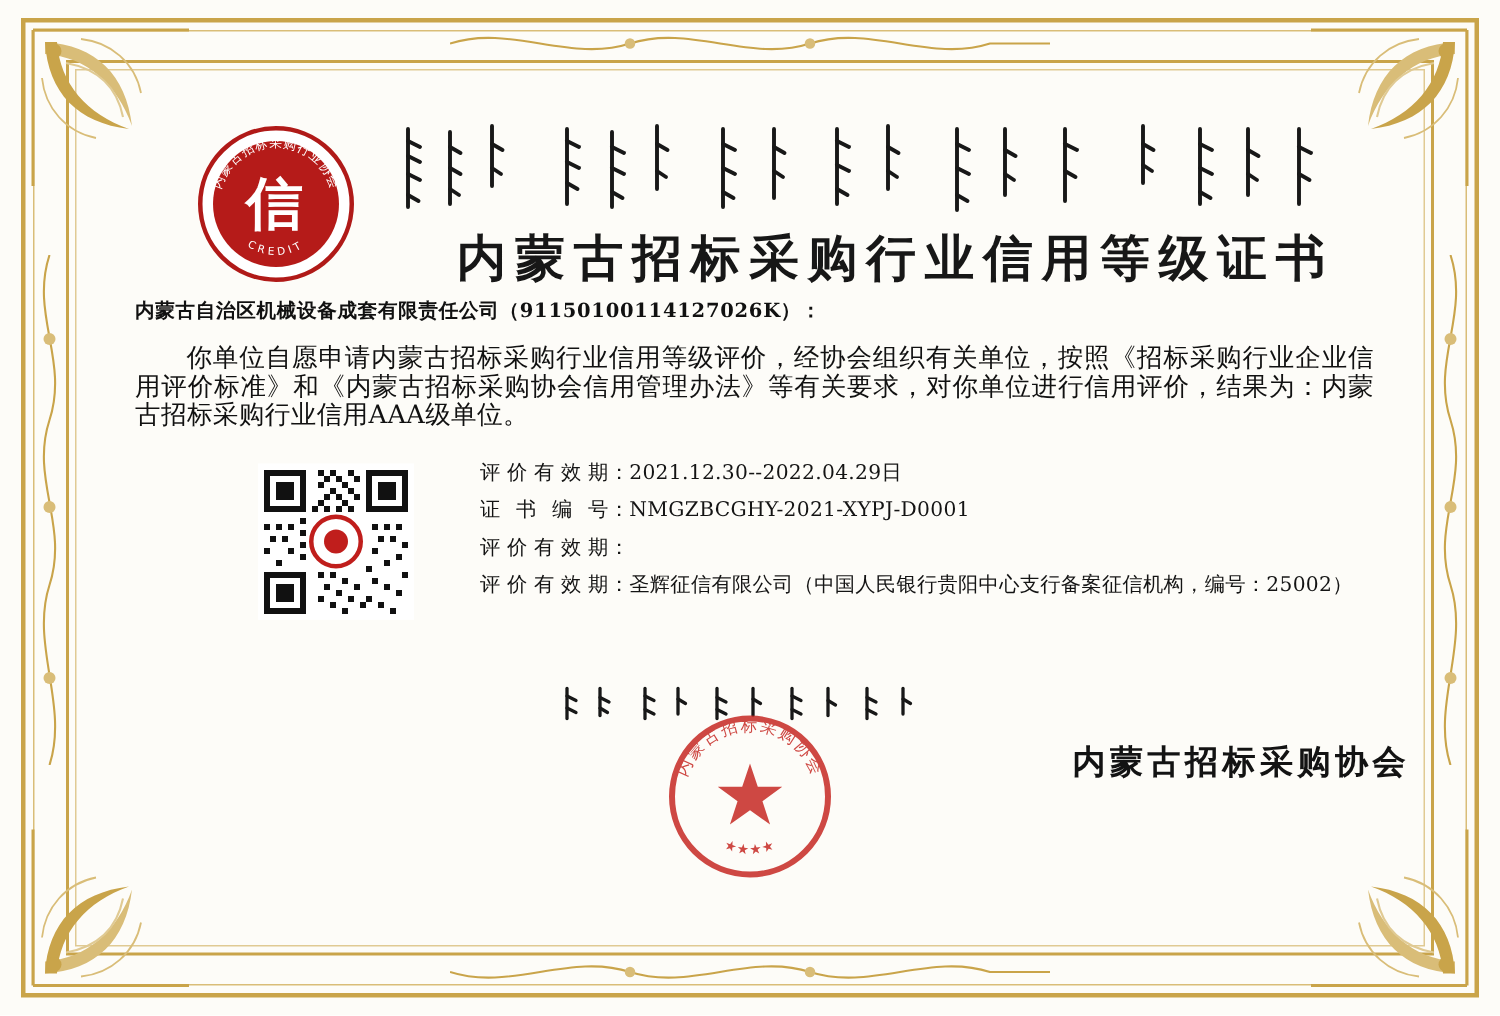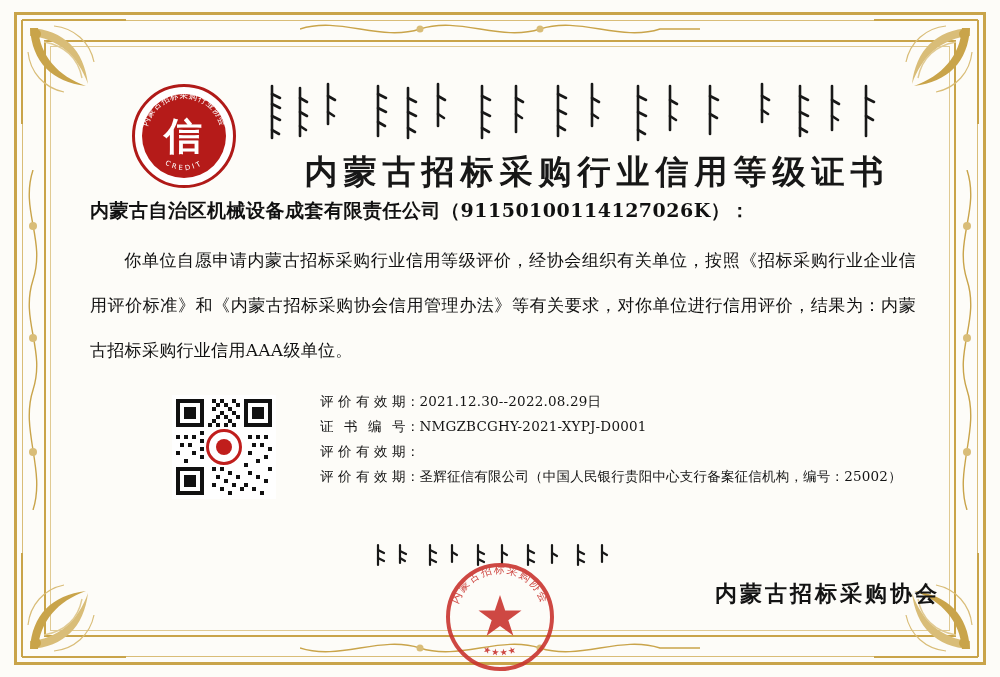--- a/index.html
+++ b/index.html
@@ -145,30 +145,30 @@
     margin-top: 2px;
   }
 
   
   .body-block {
     margin-top: 12px;
     padding: 0 24px 0 30px;
   }
   .recipient {
     font-family: "DejaVu Serif", serif;
-    font-size: 19px;
+    font-size: 13px;
     font-weight: 700;
     color: #111;
     letter-spacing: 0.5px;
     margin-bottom: 14px;
   }
   .paragraph {
     font-family: "DejaVu Serif", serif;
     font-size: 17px;
-    line-height: 45px;
+    line-height: 19px;
     color: #111;
     text-align: justify;
     letter-spacing: 0.3px;
   }
   .paragraph .indent { display: inline-block; width: 34px; }
 
   
   .details-wrap {
     position: relative;
     margin-top: 16px;
@@ -580,21 +580,21 @@
           </g>
         </svg>
         <div class="qr-seal"></div>
       </div>
 
       <div class="details">
 
         <div class="drow">
           <span class="dlabel">评价有效期</span>
           <span class="dsep">：</span>
-          <span class="dval">2021.12.30--2022.08.29日</span>
+          <span class="dval">2021.12.30--2022.04.29日</span>
         </div>
 
         <div class="drow">
           <span class="dlabel">证书编号</span>
           <span class="dsep">：</span>
           <span class="dval">NMGZBCGHY-2021-XYPJ-D0001</span>
         </div>
 
         <div class="drow">
           <span class="dlabel">评价有效期</span>

